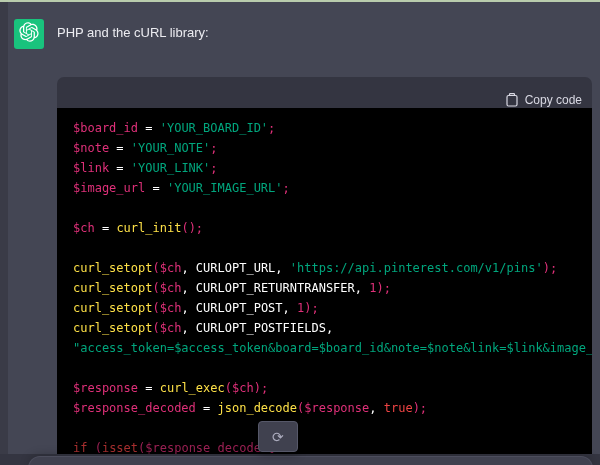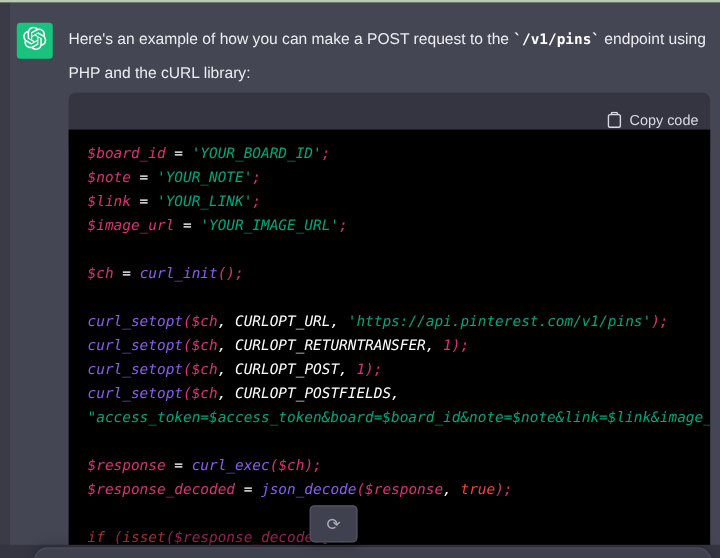--- a/index.html
+++ b/index.html
@@ -49,30 +49,30 @@
   .copy-btn {
     display: flex; align-items: center; gap: 7px;
     background: none; border: none; color: #d9d9e3; font-size: 12px;
     font-family: "Liberation Sans", sans-serif; cursor: pointer;
   }
   .clipboard-icon svg { display: block; stroke: #d9d9e3; fill: none; }
   .code-body {
     position: absolute; top: 31px; left: 0; right: 0; bottom: 0;
     background: #000000; padding: 10px 16px;
     font-family: "DejaVu Sans Mono", monospace; font-size: 12px;
-    line-height: 20px; white-space: pre; overflow: hidden; font-style: italic;
+    line-height: 20px; white-space: pre; overflow: hidden;
   }
   .code-line { min-height: 20px; }
   .code-line.dim { opacity: 0.7; }
   .tok-plain { color: #ffffff; }
   .tok-var   { color: #df3079; }
   .tok-punct { color: #df3079; }
   .tok-num   { color: #df3079; }
   .tok-str   { color: #00a67d; }
-  .tok-fn    { color: #8b5cf6; }
+  .tok-fn    { color: #fde047; }
   .tok-kw    { color: #ef4444; }
   .bottom-strip {
     position: absolute; left: 0; right: 0; bottom: 0; height: 11px;
     background: #343541; z-index: 10;
   }
   .regenerate-btn {
     position: absolute; left: 258px; top: 421px; height: 31px;
     display: flex; align-items: center; gap: 9px; padding: 0 13px;
     background: #40414f; border: 1px solid #565869; border-radius: 4px;
     color: #ececf1; font-size: 13px; font-family: "Liberation Sans", sans-serif;
@@ -96,21 +96,20 @@
 <div class="left-strip"></div>
 <div class="top-border"></div>
 
 <div class="avatar">
   <span><svg viewBox="0 0 41 41">
         <path d="M37.5324 16.8707C37.9808 15.5241 38.1363 14.0974 37.9886 12.6859C37.8409 11.2744 37.3934 9.91076 36.676 8.68622C35.6126 6.83404 33.9882 5.3676 32.0373 4.4985C30.0864 3.62941 27.9098 3.40259 25.8215 3.85078C24.8796 2.7893 23.7219 1.94125 22.4257 1.36341C21.1295 0.785575 19.7249 0.491269 18.3058 0.500197C16.1708 0.495044 14.0893 1.16803 12.3614 2.42214C10.6335 3.67624 9.34853 5.44666 8.6917 7.47815C7.30085 7.76286 5.98686 8.3414 4.8377 9.17505C3.68854 10.0087 2.73073 11.0782 2.02839 12.312C0.956464 14.1591 0.498905 16.2988 0.721698 18.4228C0.944492 20.5467 1.83612 22.5449 3.268 24.1293C2.81966 25.4759 2.66413 26.9026 2.81182 28.3141C2.95951 29.7256 3.40701 31.0892 4.12437 32.3138C5.18791 34.1659 6.81234 35.6322 8.76321 36.5013C10.7141 37.3704 12.8907 37.5973 14.9789 37.1492C15.9208 38.2107 17.0786 39.0587 18.3747 39.6366C19.6709 40.2144 21.0755 40.5087 22.4946 40.4998C24.6307 40.5054 26.7133 39.8321 28.4418 38.5772C30.1702 37.3223 31.4556 35.5506 32.1119 33.5179C33.5027 33.2332 34.8167 32.6547 35.9659 31.821C37.115 30.9874 38.0728 29.9178 38.7752 28.684C39.8458 26.8371 40.3023 24.6979 40.0789 22.5748C39.8556 20.4517 38.9639 18.4544 37.5324 16.8707ZM22.4978 37.8849C20.7443 37.8874 19.0459 37.2733 17.6994 36.1501C17.7601 36.117 17.8666 36.0586 17.936 36.0161L25.9004 31.4156C26.1003 31.3019 26.2663 31.137 26.3813 30.9378C26.4964 30.7386 26.5563 30.5124 26.5549 30.2825V19.0542L29.9213 20.998C29.9389 21.0068 29.9541 21.0198 29.9656 21.0359C29.977 21.052 29.9842 21.0707 29.9867 21.0902V30.3889C29.9842 32.375 29.1946 34.2791 27.7909 35.6841C26.3872 37.0892 24.4838 37.8806 22.4978 37.8849ZM6.39227 31.0064C5.51397 29.4888 5.19742 27.7107 5.49804 25.9832C5.55718 26.0187 5.66048 26.0818 5.73461 26.1244L13.699 30.7248C13.8975 30.8408 14.1233 30.902 14.3532 30.902C14.583 30.902 14.8088 30.8408 15.0073 30.7248L24.731 25.1103V28.9979C24.7321 29.0177 24.7283 29.0376 24.7199 29.0556C24.7115 29.0736 24.6988 29.0893 24.6829 29.1012L16.6317 33.7497C14.9096 34.7416 12.8643 35.0097 10.9447 34.4954C9.02506 33.9811 7.38785 32.7263 6.39227 31.0064ZM4.29707 13.6194C5.17156 12.0998 6.55279 10.9364 8.19885 10.3327C8.19885 10.4013 8.19491 10.5228 8.19491 10.6071V19.808C8.19351 20.0378 8.25334 20.2638 8.36823 20.4629C8.48312 20.6619 8.64893 20.8267 8.84863 20.9404L18.5723 26.5542L15.206 28.4979C15.1894 28.5089 15.1703 28.5155 15.1505 28.5173C15.1307 28.5191 15.1107 28.5159 15.0924 28.5082L7.04046 23.8557C5.32135 22.8601 4.06716 21.2235 3.55289 19.3046C3.03862 17.3858 3.30624 15.3413 4.29707 13.6194ZM31.955 20.0556L22.2312 14.4411L25.5976 12.4981C25.6142 12.4872 25.6333 12.4805 25.6531 12.4787C25.6729 12.4769 25.6928 12.4801 25.7111 12.4879L33.7631 17.1364C34.9967 17.849 36.0017 18.8982 36.6606 20.1613C37.3194 21.4244 37.6047 22.849 37.483 24.2684C37.3613 25.6878 36.8378 27.0432 35.9737 28.1759C35.1097 29.3086 33.9415 30.1717 32.6047 30.6641C32.6047 30.5947 32.6047 30.4733 32.6047 30.3889V21.188C32.6066 20.9586 32.5474 20.7328 32.4332 20.5338C32.319 20.3348 32.154 20.1698 31.955 20.0556ZM35.3055 15.0128C35.2464 14.9765 35.1431 14.9142 35.069 14.8717L27.1045 10.2712C26.906 10.1554 26.6803 10.0943 26.4504 10.0943C26.2206 10.0943 25.9948 10.1554 25.7963 10.2712L16.0726 15.8858V11.9982C16.0715 11.9783 16.0753 11.9585 16.0837 11.9405C16.0921 11.9225 16.1048 11.9068 16.1207 11.8949L24.1719 7.25025C25.4053 6.53903 26.8158 6.19376 28.2383 6.25482C29.6608 6.31589 31.0364 6.78077 32.2044 7.59508C33.3723 8.40939 34.2842 9.53945 34.8334 10.8531C35.3826 12.1667 35.5464 13.6095 35.3055 15.0128ZM14.2424 21.9419L10.8752 19.9981C10.8576 19.9893 10.8423 19.9763 10.8309 19.9602C10.8195 19.9441 10.8122 19.9254 10.8098 19.9058V10.6071C10.8107 9.18295 11.2173 7.78848 11.9819 6.58696C12.7466 5.38544 13.8377 4.42659 15.1275 3.82264C16.4173 3.21869 17.8524 2.99464 19.2649 3.1767C20.6775 3.35876 22.0089 3.93941 23.1034 4.85067C23.0427 4.88379 22.937 4.94215 22.8668 4.98473L14.9024 9.58517C14.7025 9.69878 14.5366 9.86356 14.4215 10.0626C14.3065 10.2616 14.2466 10.4877 14.2479 10.7175L14.2424 21.9419ZM16.071 17.9991L20.4018 15.4978L24.7325 17.9975V22.9985L20.4018 25.4983L16.071 22.9985V17.9991Z"></path>
       </svg></span>
 </div>
 
 <div class="msg-text">
-  <div><span>Here's an example of how you can make a POST request to the </span><span class="inline-code">`/v1/pins`</span><span> endpoint using</span></div>
   <div>PHP and the cURL library:</div>
 </div>
 
 <div class="code-block">
   <div class="code-header">
     <button class="copy-btn">
       <span class="clipboard-icon">
         <svg width="12" height="14" viewBox="0 0 12 14" stroke-width="1.2">
           <rect x="1" y="2.5" width="10" height="10.5" rx="1.5"></rect>
           <path d="M3.5 2.5 V1.5 a0.8 0.8 0 0 1 0.8 -0.8 h3.4 a0.8 0.8 0 0 1 0.8 0.8 V2.5"></path>

